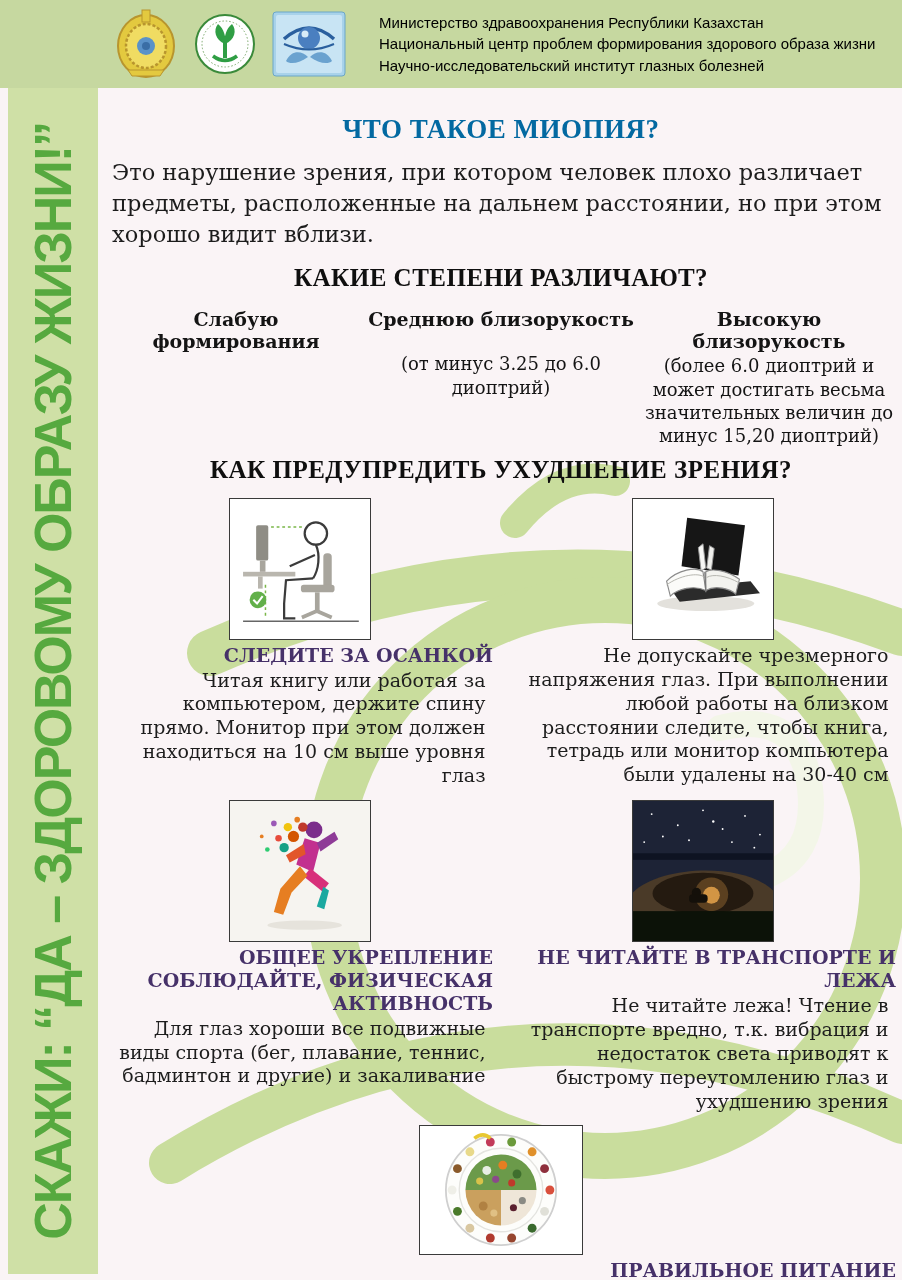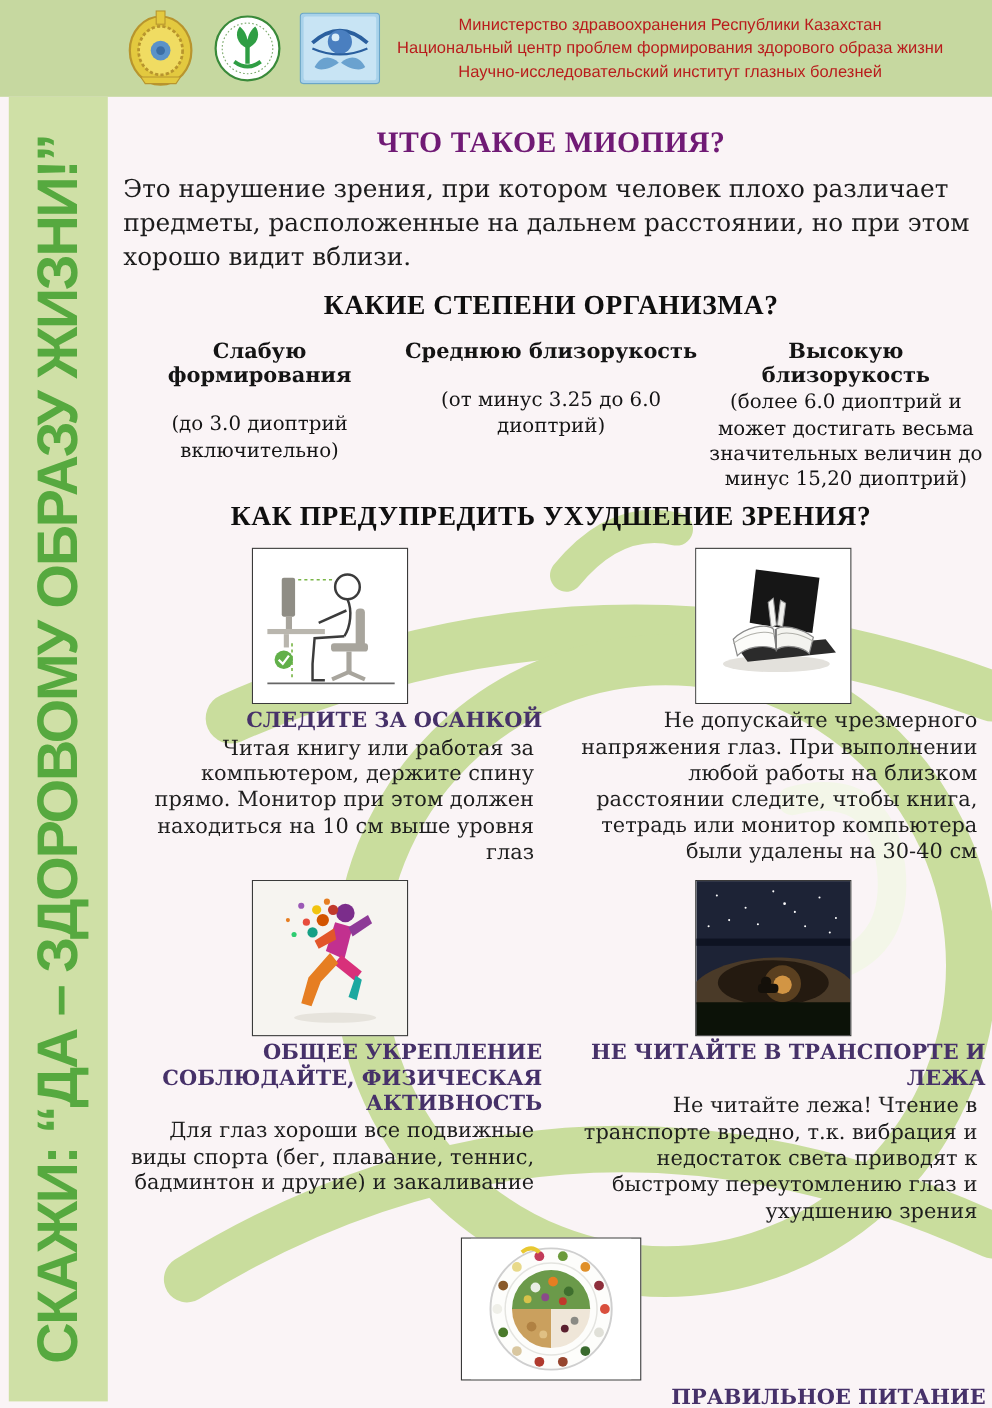--- a/index.html
+++ b/index.html
@@ -10,22 +10,23 @@
   }
   
   .header-bar{
     position:absolute;left:0;top:0;width:902px;height:88px;
     background:#c6d8a0;
     display:flex;align-items:center;gap:15px;
     padding-left:114px;box-sizing:border-box;
   }
   .logo{flex:0 0 auto;display:block;}
   .org-lines{
+    margin-left:18px;
     font-family:"Liberation Sans", sans-serif;
-    font-size:15px;line-height:1.42;color:#b91c1c;text-align:center;
+    font-size:15px;line-height:1.42;color:#000000;
   }
   
   .sidebar{
     position:absolute;left:8px;top:88px;width:90px;height:1186px;
     background:#cfe0a6;
     display:flex;align-items:center;justify-content:center;
   }
   .sidebar-slogan{
     writing-mode:vertical-rl;transform:rotate(180deg);
     white-space:nowrap;
@@ -35,21 +36,21 @@
   }
   
   .watermark{position:absolute;left:100px;top:88px;z-index:0;}
   
   .main{
     position:absolute;left:100px;top:88px;width:802px;z-index:1;
     text-align:center;color:#141414;
   }
   h1.page-title{
     font-family:"Liberation Serif", serif;
-    font-size:27px;margin:26px 0 0 0;letter-spacing:.5px;color:#701a75;
+    font-size:27px;margin:26px 0 0 0;letter-spacing:.5px;color:#0369a1;
   }
   .intro{
     text-align:left;font-size:22.5px;line-height:1.38;
     margin:12px 8px 0 12px;color:#1c1c1c;
   }
   h2.sec-title{
     font-family:"Liberation Serif", serif;
     font-size:25px;margin:14px 0 0 0;letter-spacing:.5px;color:#0f0f0f;
   }
   .degrees-row{
@@ -130,25 +131,24 @@
     <path d="M 415 435 q 45 -55 100 -42" stroke-width="30"></path>
   </g>
   <path d="M 620 640 q 80 -20 90 60 q 8 70 -50 90" fill="none" stroke="#f3f6e8" stroke-width="26" stroke-linecap="round"></path>
 </svg>
 
 <div class="main">
 
   <h1 class="page-title">ЧТО ТАКОЕ МИОПИЯ?</h1>
   <p class="intro">Это нарушение зрения, при котором человек  плохо различает  предметы, расположенные  на дальнем расстоянии, но при этом хорошо видит вблизи.</p>
 
-  <h2 class="sec-title">КАКИЕ СТЕПЕНИ  ОРГАНИЗМА?</h2>
+  <h2 class="sec-title">КАКИЕ СТЕПЕНИ  РАЗЛИЧАЮТ?</h2>
   <div class="degrees-row">
     <div class="degree" style="width:252px">
       <div class="degree-name">Слабую формирования</div>
-      <div class="degree-desc gap">(до 3.0 диоптрий включительно)</div>
     </div>
     <div class="degree" style="width:266px">
       <div class="degree-name">Среднюю близорукость</div>
       <div class="degree-desc gap">(от минус 3.25 до 6.0 диоптрий)</div>
     </div>
     <div class="degree" style="width:258px">
       <div class="degree-name">Высокую близорукость</div>
       <div class="degree-desc">(более 6.0 диоптрий и может достигать весьма значительных величин до минус 15,20 диоптрий)</div>
     </div>
   </div>

